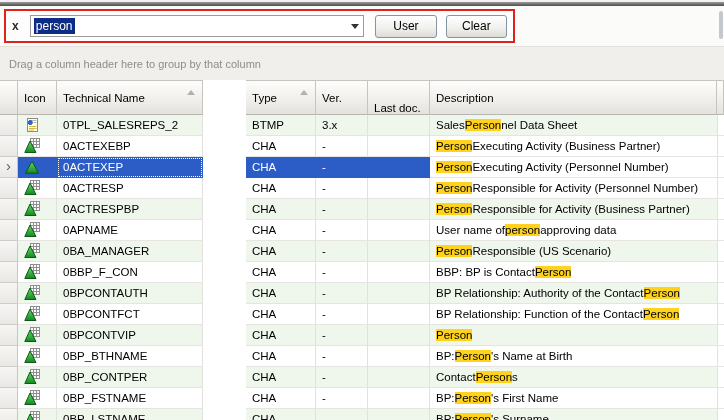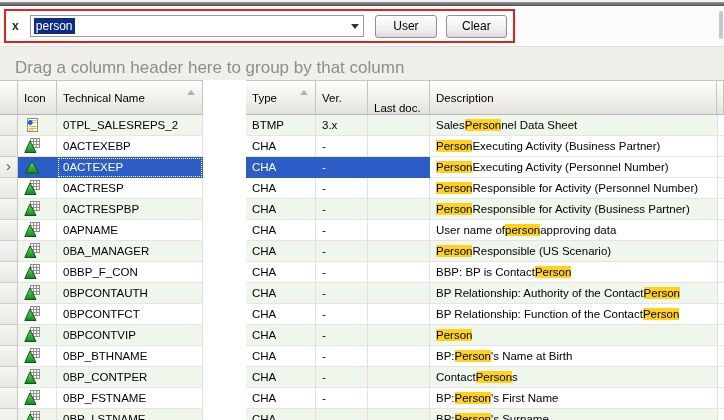--- a/index.html
+++ b/index.html
@@ -30,21 +30,21 @@
     width:62px;height:23px;margin-left:9px;border:1px solid #8494a4;border-radius:3px;
     background:linear-gradient(#ffffff,#f1f1ee 55%,#dcdcd7);
     font-size:12px;text-align:center;line-height:21px;box-sizing:border-box;
     font-family:"Liberation Sans","DejaVu Sans",sans-serif;padding:0;
   }
   .btn.find{margin-left:11px;}
   .scroll-sliver{position:absolute;right:1px;top:5px;width:4px;height:28px;background:#c3c8cc;border-radius:2px;}
   
   .groupby{
     height:34px;background:#f0efec;border-top:1px solid #e0dfdb;box-sizing:border-box;
-    color:#8e8d8a;font-size:17px;padding:11px 0 0 15px;
+    color:#8e8d8a;font-size:11px;padding:11px 0 0 9px;
   }
   
   .grid-header{display:flex;height:35px;}
   .hcell{
     box-sizing:border-box;position:relative;
     background:linear-gradient(#fdfdfc,#efeeea 60%,#e4e2de);
     border-top:1px solid #c6c4bf;border-right:1px solid #c6c4bf;border-bottom:1px solid #b9b6b1;
     font-size:11.5px;display:flex;align-items:center;padding-left:6px;white-space:nowrap;overflow:hidden;
   }
   .hcell .sort-asc{

